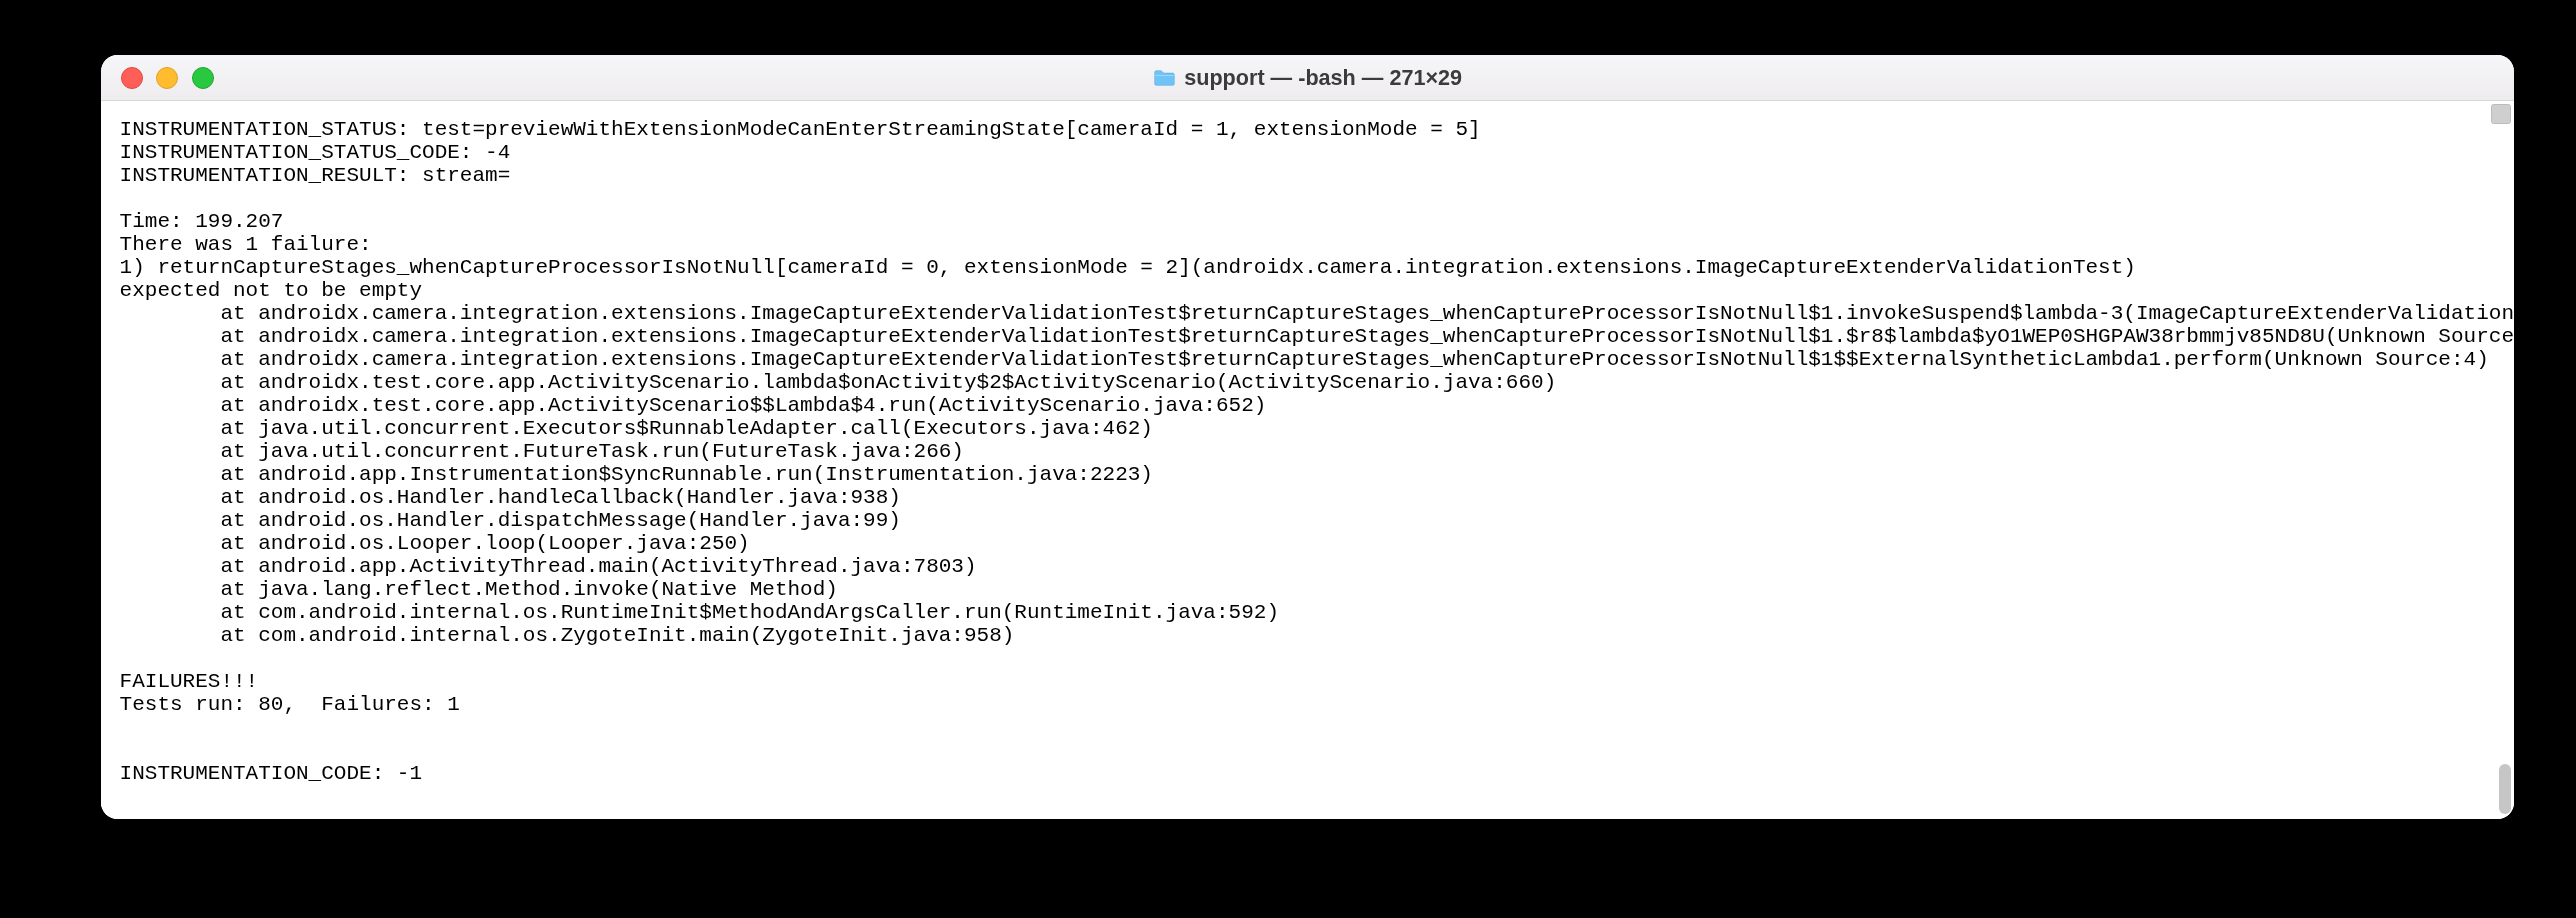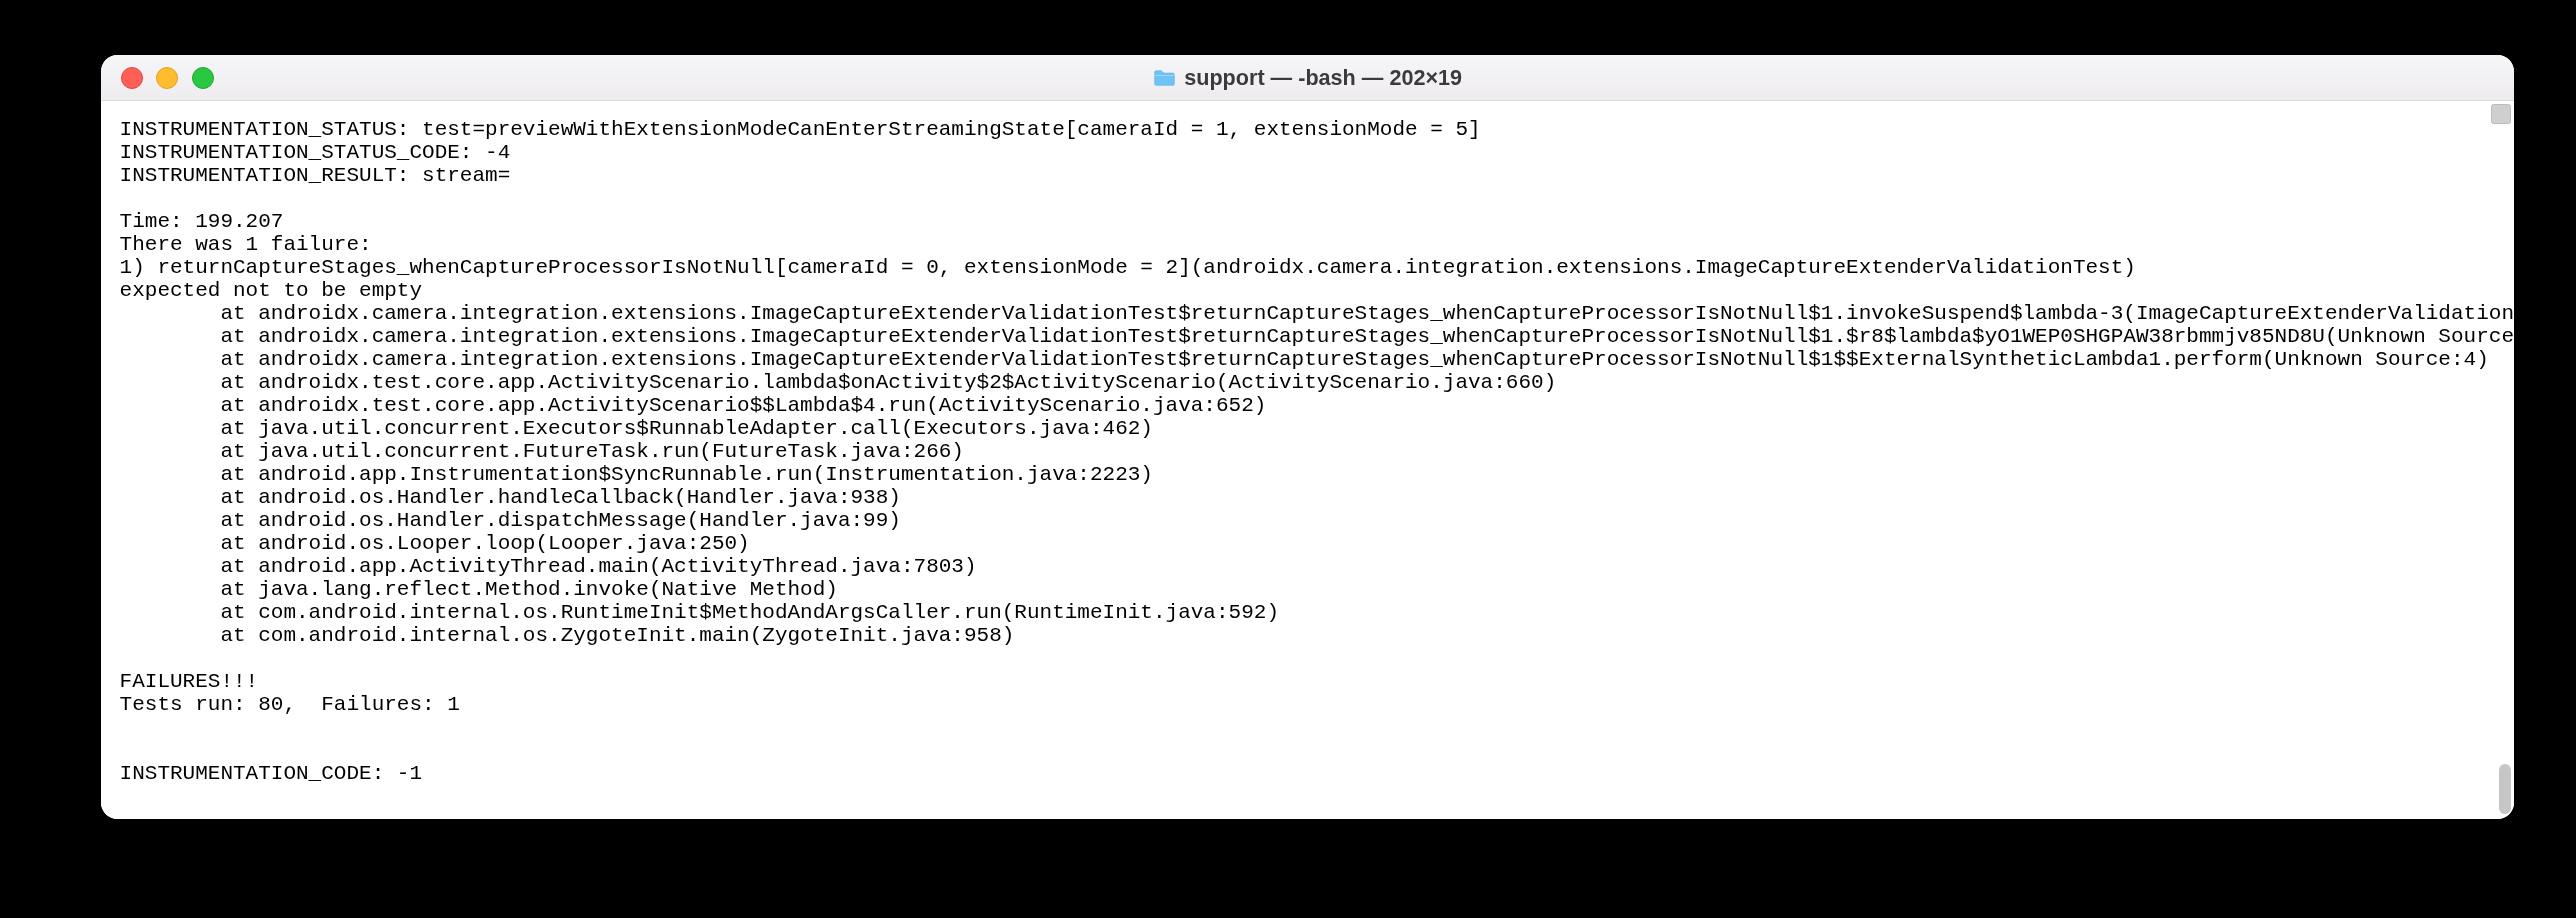--- a/index.html
+++ b/index.html
@@ -119,21 +119,21 @@
       <div class="dot yellow"></div>
       <div class="dot green"></div>
     </div>
     <div class="title-center">
       <span class="folder-icon">
         <svg viewBox="0 0 28 22" width="23" height="18">
           <path d="M2 4c0-1.1.9-2 2-2h6l3 3h11c1.1 0 2 .9 2 2v11c0 1.1-.9 2-2 2H4c-1.1 0-2-.9-2-2V4z" fill="#6fc3f7" stroke="#49a7e0" stroke-width="0.6"></path>
           <path d="M2 8h24" stroke="#ffffff" stroke-opacity="0.5" stroke-width="0.8"></path>
         </svg>
       </span>
-      <span>support — -bash — 202×19</span>
+      <span>support — -bash — 271×29</span>
     </div>
   </div>
 
   <div class="terminal-body">
     <pre class="terminal-pre" id="terminal-output">INSTRUMENTATION_STATUS: test=previewWithExtensionModeCanEnterStreamingState[cameraId = 1, extensionMode = 5]
 INSTRUMENTATION_STATUS_CODE: -4
 INSTRUMENTATION_RESULT: stream=
 
 Time: 199.207
 There was 1 failure:

